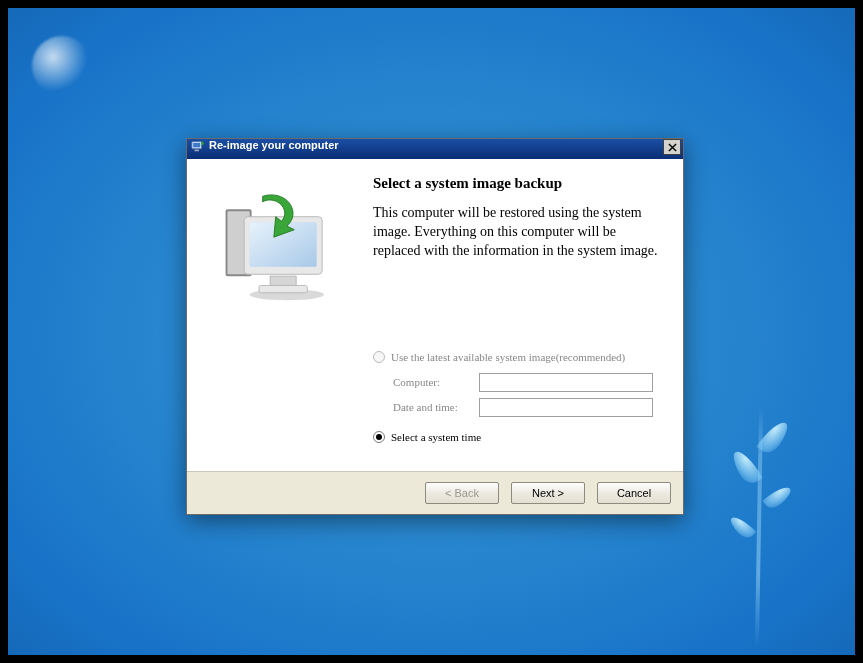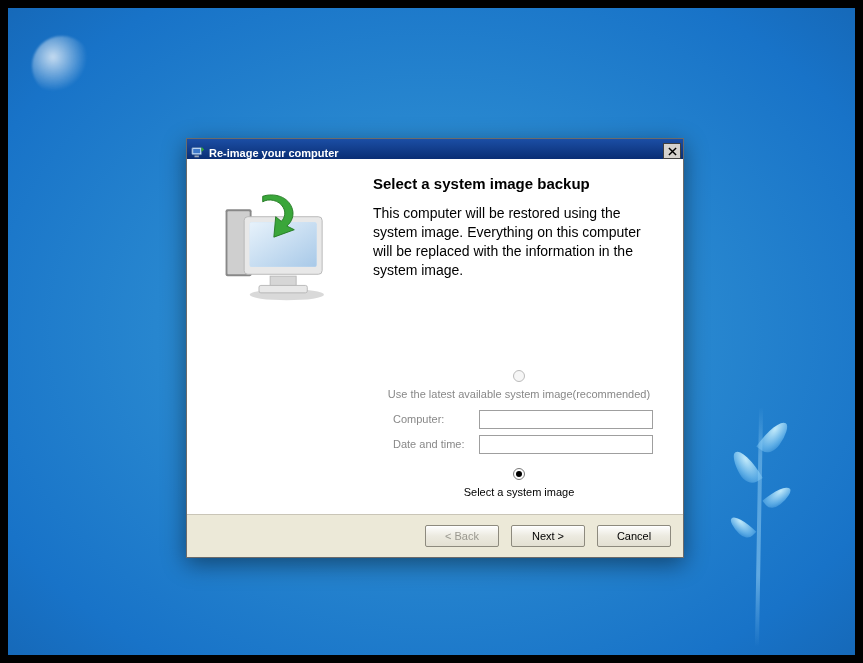--- a/index.html
+++ b/index.html
@@ -50,21 +50,21 @@
       position: absolute;
       left: 178px;
       top: 130px;
       width: 498px;
       background: #ece9d8;
       border: 1px solid #6b6b6b;
       box-shadow: 0 6px 22px rgba(0,0,0,0.45);
     }
     .titlebar {
       display: flex;
-      align-items: flex-end;
+      align-items: flex-start;
       height: 20px;
       background: linear-gradient(to bottom, #1b4ea5, #0a2e74);
       color: #fff;
       padding: 0 2px 0 4px;
       font-weight: bold;
       font-size: 11px;
     }
     .titlebar .sysicon { width: 14px; height: 14px; margin-right: 4px; flex: 0 0 auto; }
     .titlebar .title { flex: 1 1 auto; white-space: nowrap; overflow: hidden; }
     .titlebar .close-btn {
@@ -89,20 +89,21 @@
       background: #ffffff;
       display: flex;
       align-items: flex-start;
       justify-content: center;
       padding-top: 28px;
     }
     .right-pane {
       flex: 1;
       padding: 16px 18px 10px 16px;
       position: relative;
+      font-family: Liberation Serif, serif;
     }
     .heading {
       font-size: 15px;
       font-weight: bold;
       color: #000;
       margin-bottom: 12px;
     }
     .description {
       font-size: 14px;
       color: #000;
@@ -110,21 +111,20 @@
       line-height: 1.35;
       margin-bottom: 90px;
     }
 
     .radio-row {
       display: flex;
       align-items: center;
       gap: 6px;
       margin: 6px 0;
       font-size: 11px;
-      flex-direction: column;
     }
     .radio-row.disabled { color: #888; }
     .radio {
       width: 12px; height: 12px;
       border: 1px solid #7a7a7a;
       border-radius: 50%;
       display: inline-flex;
       align-items: center;
       justify-content: center;
       background: #fff;
@@ -249,21 +249,21 @@
         <div class="field-row">
           <span class="field-label">Date and time:</span>
           <span class="field-input"></span>
         </div>
       </div>
 
       <div class="radio-row">
         <span class="radio">
             <span class="dot"></span>
           </span>
-        <span>Select a system image</span>
+        <span>Select a system time</span>
       </div>
     </div>
   </div>
 
   <div class="button-bar">
     <button class="btn" disabled="">&lt; Back</button>
     <button class="btn">Next &gt;</button>
     <button class="btn">Cancel</button>
   </div>
 

